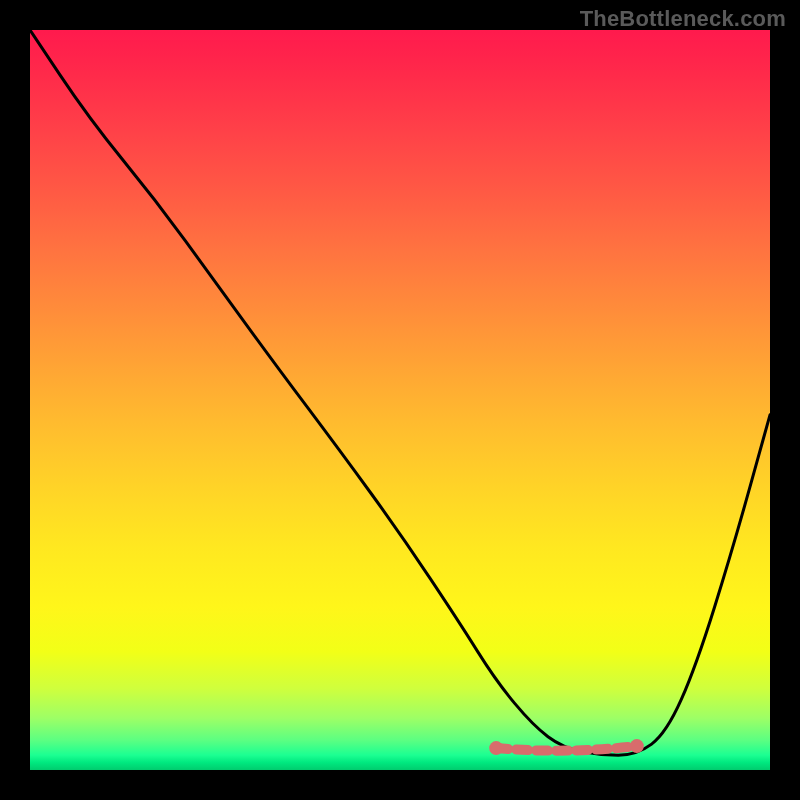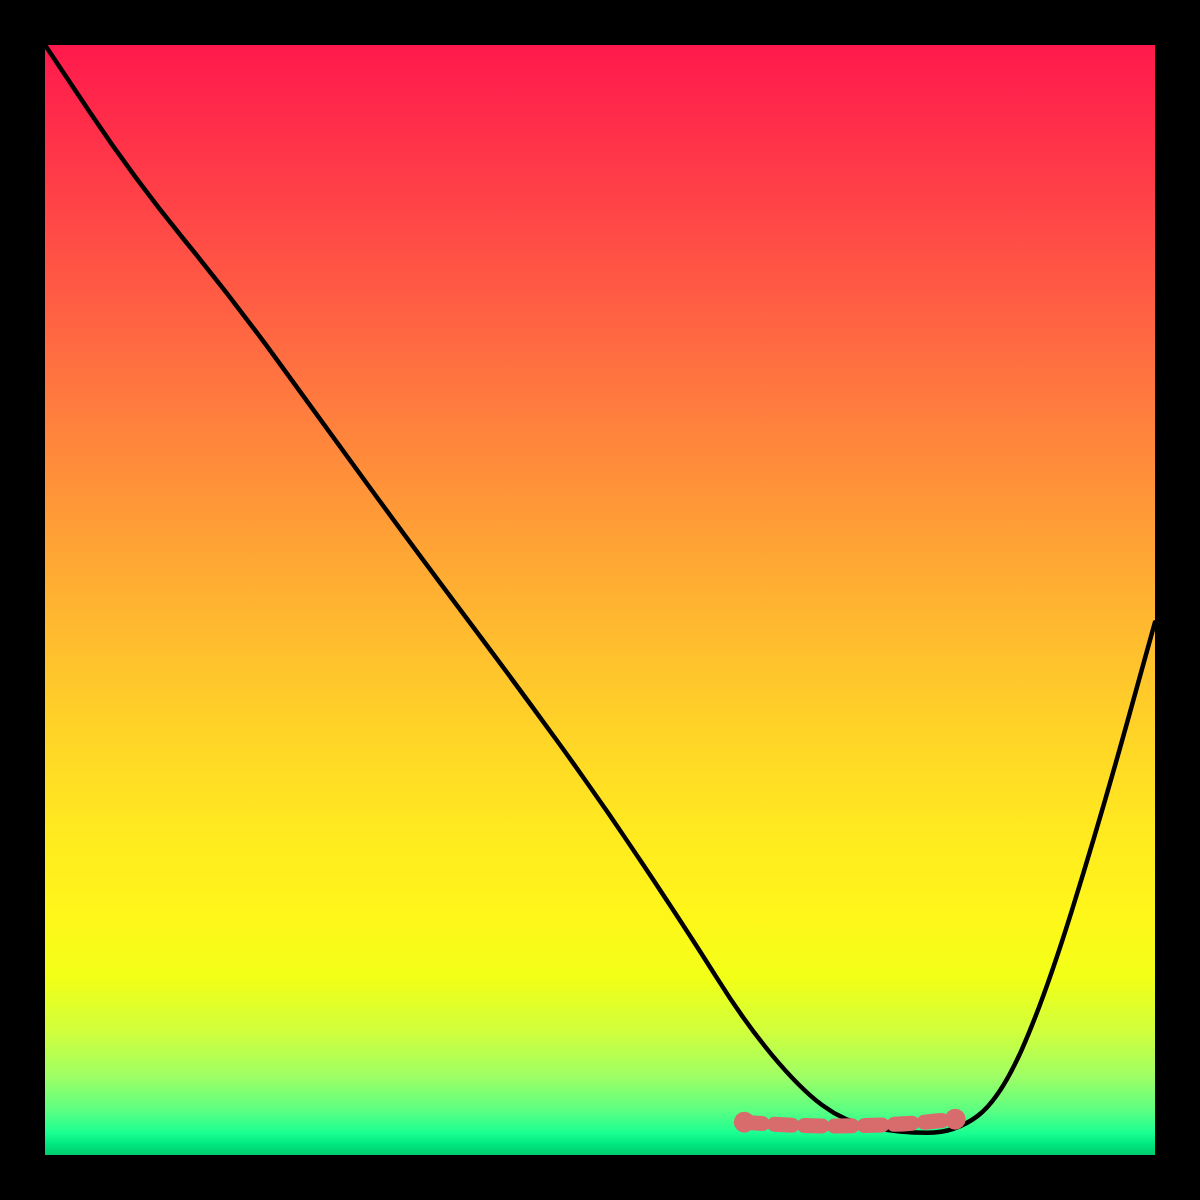--- a/index.html
+++ b/index.html
@@ -80,20 +80,21 @@
   }
   .dot {
     fill: #d86c6c;
   }
 </style>
 </head>
 <body>
 
 <div class="frame">
 
+  <div class="watermark">TheBottleneck.com</div>
 
   <div class="plot-area">
     <svg viewBox="0 0 740 740" preserveAspectRatio="none">
       <path class="curve" d="M 0 0 Q 0 0 29.6 44.39999999999998 Q 59.2 88.79999999999995 92.5 129.49999999999994 Q 125.80000000000001 170.19999999999993 155.4 210.89999999999995 Q 185 251.59999999999997 214.60000000000002 292.29999999999995 Q 244.20000000000002 332.99999999999994 277.5 377.4 Q 310.8 421.8 340.4 462.5 Q 370 503.2 399.6 547.6 Q 429.2 592 447.7 621.6 Q 466.2 651.2 484.70000000000005 673.4000000000001 Q 503.20000000000005 695.6 518 706.7 Q 532.8 717.8 551.3 721.5 Q 569.8000000000001 725.2 588.3 725.2 Q 606.8 725.2 621.5999999999999 714.1 Q 636.4 703 651.2 669.7 Q 666 636.4 684.5 577.2 Q 703 518 721.5 451.4 T 740 384.8"></path>
       <path class="optimal-band" d="M 466.2 718.1 Q 536.5 724.1 606.8 716.1" stroke-dasharray="12 8"></path>
       <circle class="dot" r="7" cx="466.2" cy="718.1"></circle>
       <circle class="dot" r="7" cx="606.8" cy="716.1"></circle>
     </svg>
   </div>
 

